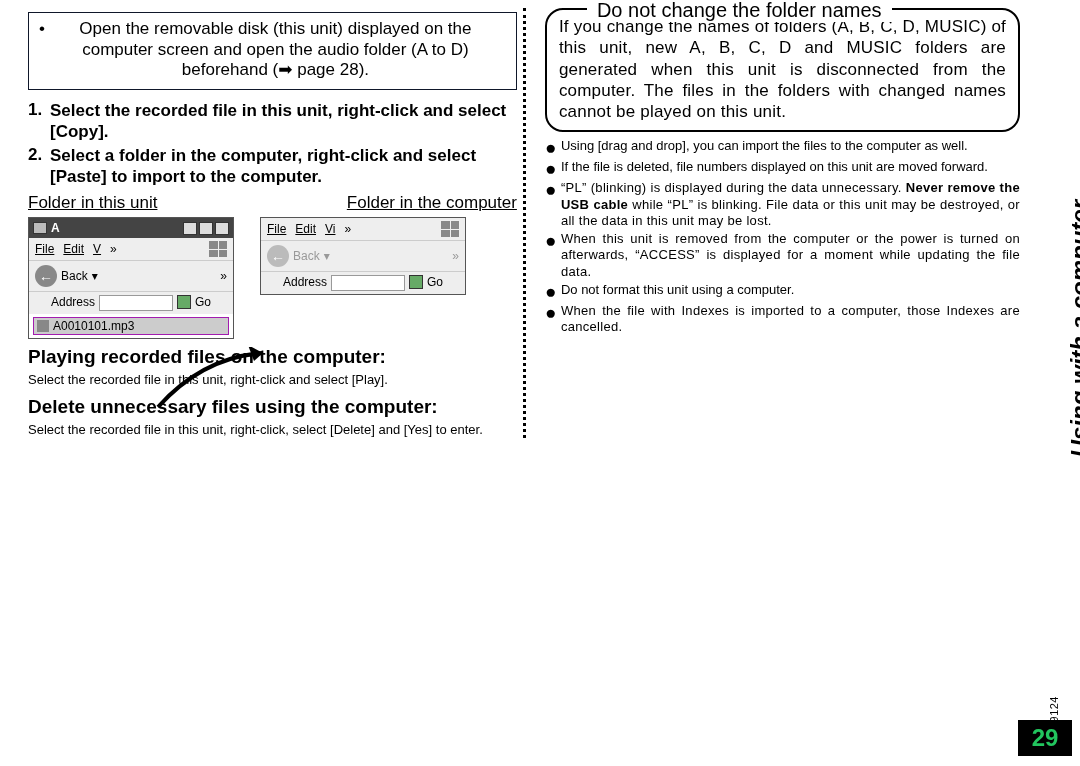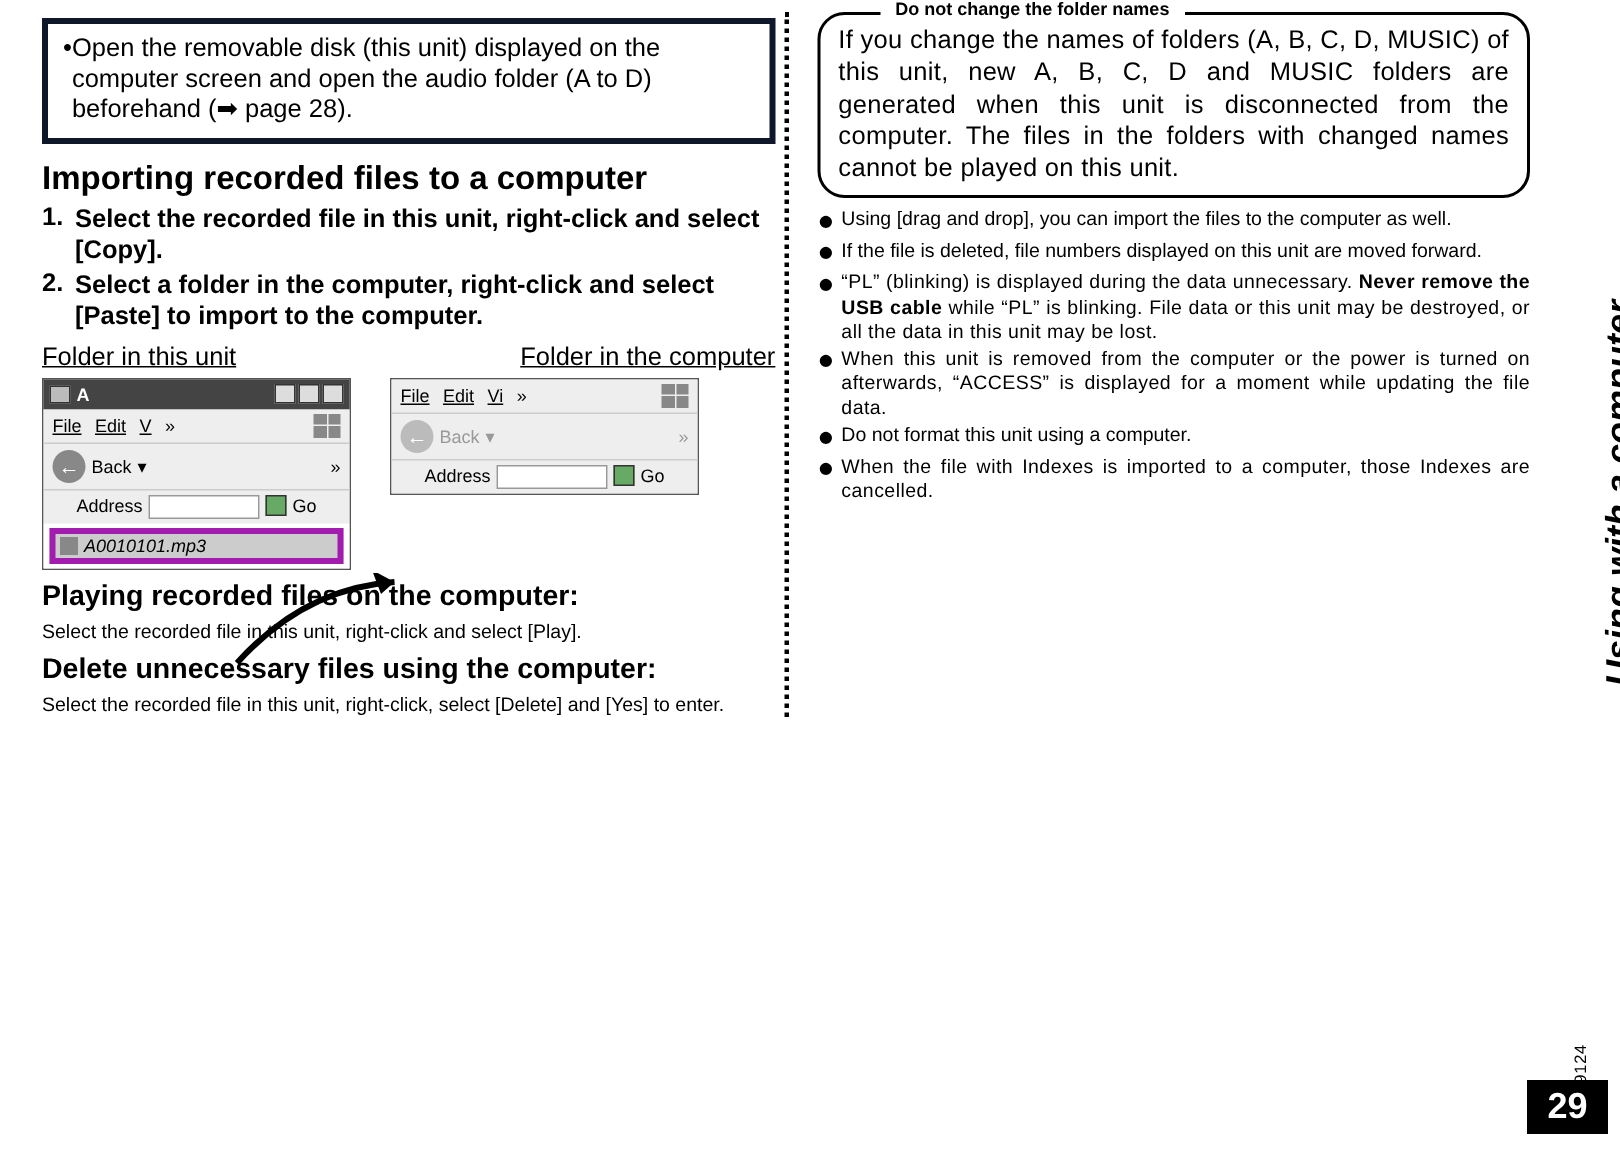--- a/index.html
+++ b/index.html
@@ -26,23 +26,24 @@
   }
   .columns {
     display: flex;
     gap: 14px;
   }
   .col {
     flex: 1 1 50%;
     position: relative;
   }
   .note-box {
-    border: 4px solid #0f172a;
+    border: 1px solid #0f172a;
     padding: 6px 10px 8px 10px;
     margin: 4px 0 10px 0;
+    text-align: center;
   }
   .note-line {
     display: flex;
     align-items: flex-start;
     font-size: 17px;
     line-height: 1.22;
   }
   .bullet-dot::before { content: "• "; }
   .h2 {
     font-size: 22px;
@@ -84,21 +85,21 @@
   .xp-menu { display:flex; gap: 9px; padding: 3px 6px; background: #eee; align-items:center;}
   .xp-ul { text-decoration: underline; }
   .xp-toolbar { display:flex; align-items:center; gap:4px; padding:4px 6px; background:#eee; border-top:1px solid #ccc;}
   .xp-back {
     width: 22px; height: 22px; border-radius: 50%; background: #888; display:inline-flex; align-items:center; justify-content:center; color:#fff; font-size:14px;
   }
   .xp-address { display:flex; align-items:flex-start; gap:4px; padding:3px 22px; background:#eee; border-top:1px solid #ccc;}
   .xp-input { flex:1; height:16px; background:#fff; border:1px solid #999; }
   .xp-go { width:14px; height:14px; background:#6a6; border:1px solid #333; }
   .xp-content { background:#fff; padding:3px 4px; }
-  .xp-file { display:flex; align-items:center; gap:4px; background:#ccc; border:4px solid #a21caf; padding:1px 3px;font-style:italic; }
+  .xp-file { display:flex; align-items:center; gap:4px; background:#ccc; border:1px solid #a21caf; padding:1px 3px; }
   .xp-file-ic { width:12px; height:12px; background:#888; }
   .vert-dots {
     position: absolute;
     left: -8px;
     top: 0;
     bottom: 0;
     width: 0;
     border-left: 3px dotted #000;
   }
   .callout {
@@ -106,22 +107,22 @@
     border: 2px solid #000;
     border-radius: 18px;
     padding: 6px 12px 8px 12px;
   }
   .callout-title {
     position: absolute;
     top: -11px;
     left: 40px;
     background: #fff;
     padding: 0 10px;
-    font-weight: 700;
-    font-size: 12px;
+    font-weight: 400;
+    font-size: 20px;
   }
   .callout-body { font-size: 17px; line-height: 1.25; text-align: justify; letter-spacing: 0.2px; }
   .para { font-size: 13px; line-height: 1.25; text-align: justify; }
   .tight { letter-spacing: 0.3px; }
   .bul-list { margin-top: 6px; }
   .bul { display:flex; align-items:flex-start; font-size: 17px; line-height:1.28; margin-bottom: 2px; }
   .bul .dot { width:16px; flex:0 0 16px; font-size:19px; line-height:1; }
   .side-label {
     position: absolute;
     right: 14px;
@@ -133,21 +134,21 @@
     font-size: 24px;
     white-space: nowrap;
   }
   .page-num {
     position: absolute;
     right: 8px;
     bottom: 10px;
     width: 54px;
     height: 36px;
     background: #000;
-    color: #ffffff;
+    color: #22c55e;
     font-weight: 800;
     font-size: 24px;
     display:flex; align-items:center; justify-content:center;
   }
   .doc-code {
     position: absolute;
     right: 20px;
     bottom: 70px;
     transform: rotate(-90deg);
     transform-origin: right bottom;
@@ -175,21 +176,20 @@
 
 
   <div class="columns">
 
     <div class="col">
 
       <div class="note-box">
         <div class="note-line bullet-dot">Open the removable disk (this unit) displayed on the computer screen and open the audio folder (A to D) beforehand (➡ page 28).</div>
       </div>
 
-      <div class="h2">Importing recorded files to a computer</div>
 
       <div class="ol-item">
         <div class="ol-num">1.</div>
         <div class="ol-text">Select the recorded file in this unit, right-click and select [Copy].</div>
       </div>
       <div class="ol-item">
         <div class="ol-num">2.</div>
         <div class="ol-text">Select a folder in the computer, right-click and select [Paste] to import to the computer.</div>
       </div>
 

